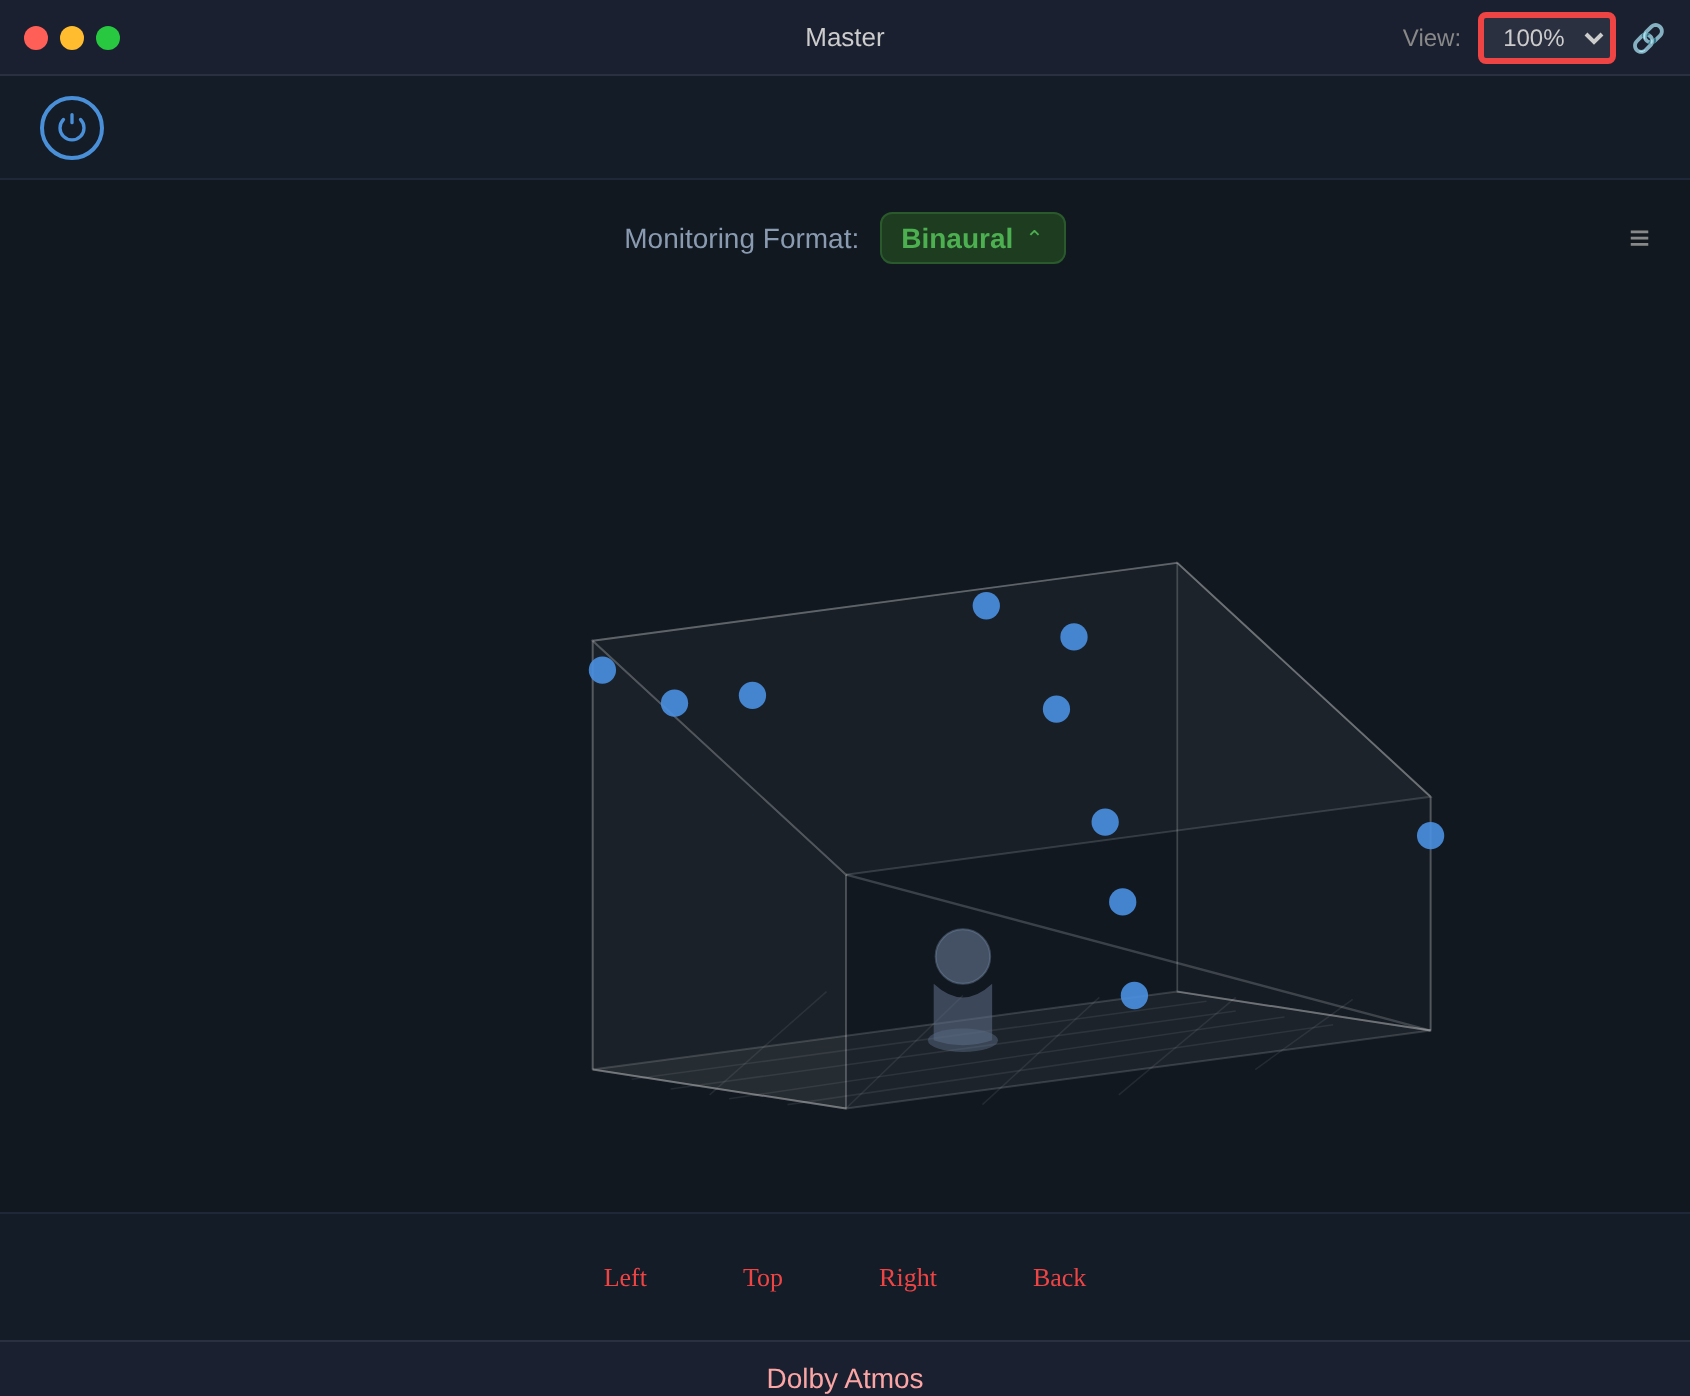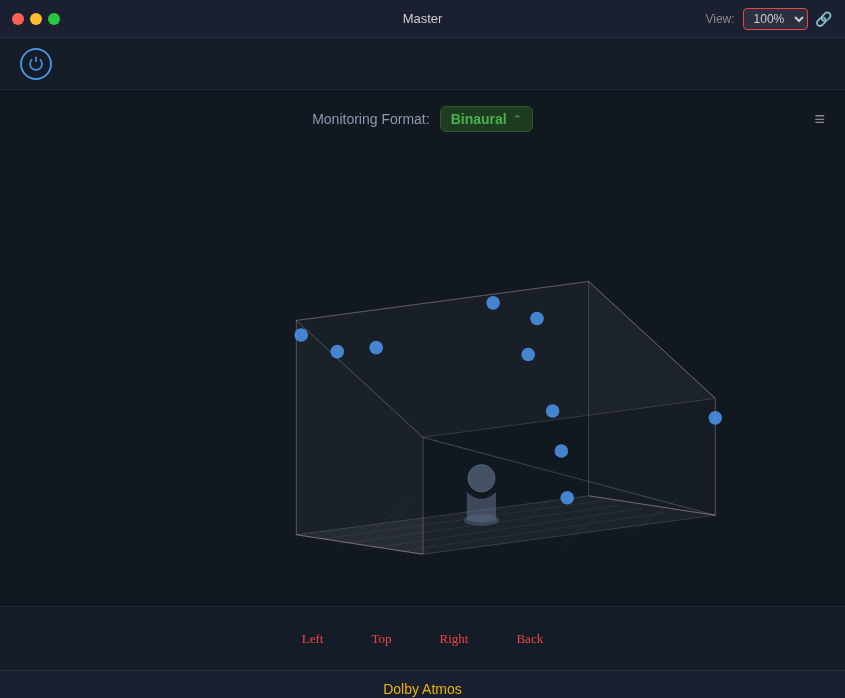--- a/index.html
+++ b/index.html
@@ -58,21 +58,21 @@
       gap: 8px;
     }
 
     .view-label {
       font-size: 12px;
       color: #888;
     }
 
     .view-select {
       background: #2a3040;
-      border: 1px solid #ef4444;
+      border: 3px solid #ef4444;
       border-radius: 4px;
       color: #ccc;
       font-size: 12px;
       padding: 2px 6px;
       cursor: pointer;
     }
 
     .link-icon {
       color: #888;
       font-size: 14px;
@@ -210,21 +210,21 @@
       height: 36px;
       background: #1a2030;
       display: flex;
       align-items: center;
       justify-content: center;
       border-top: 1px solid #2a3040;
     }
 
     .footer-text {
       font-size: 14px;
-      color: #eab308;
+      color: #fca5a5;
       font-weight: 500;
     }
   </style>
 </head>
 <body>
 
 <div class="title-bar">
   <div class="window-controls">
     <div class="window-btn close"></div>
     <div class="window-btn minimize"></div>

